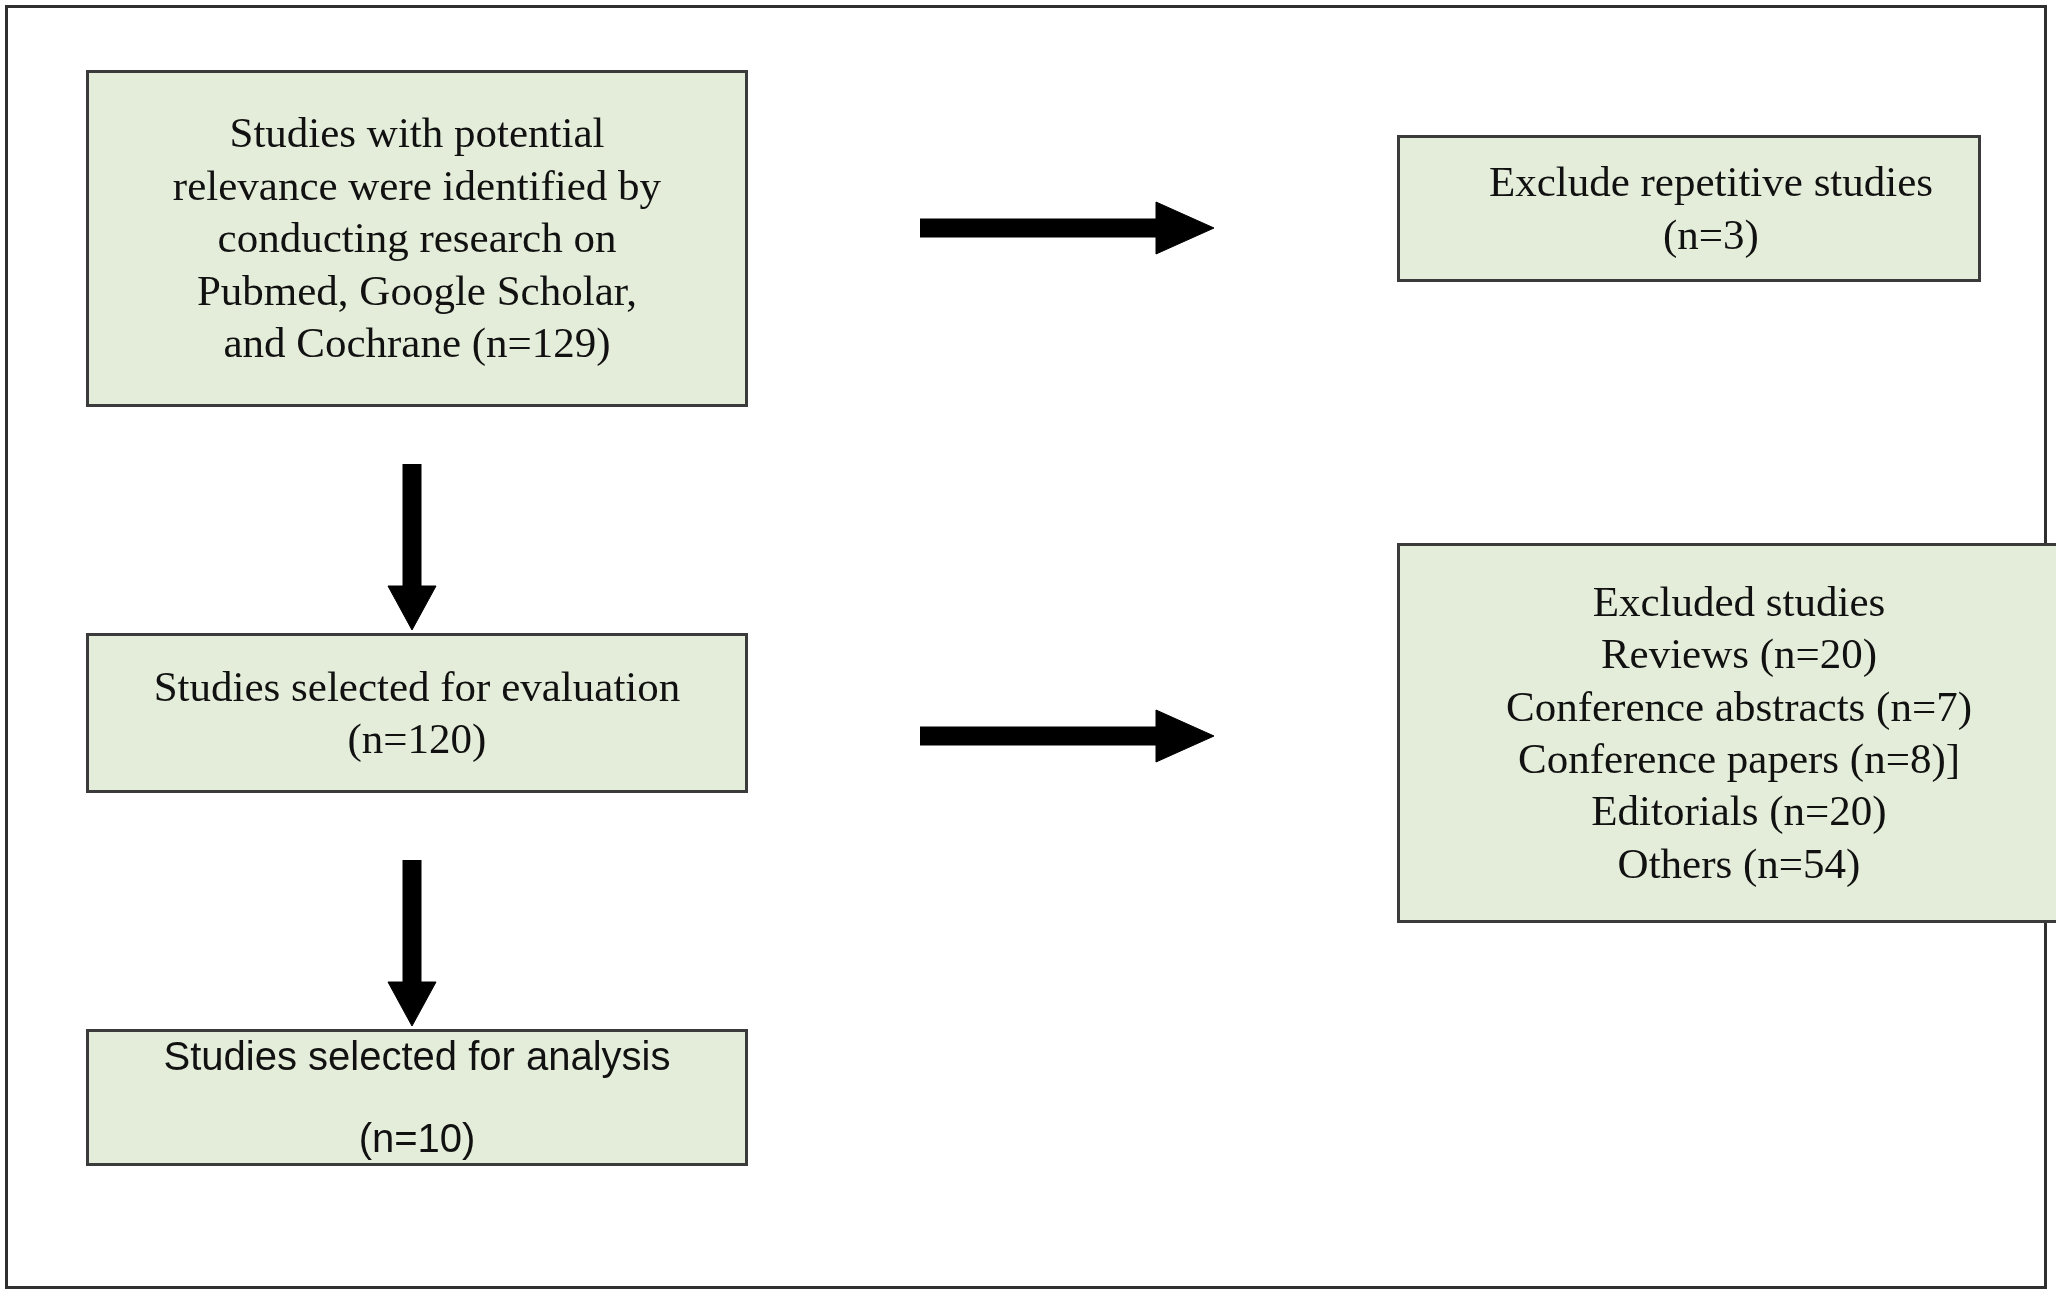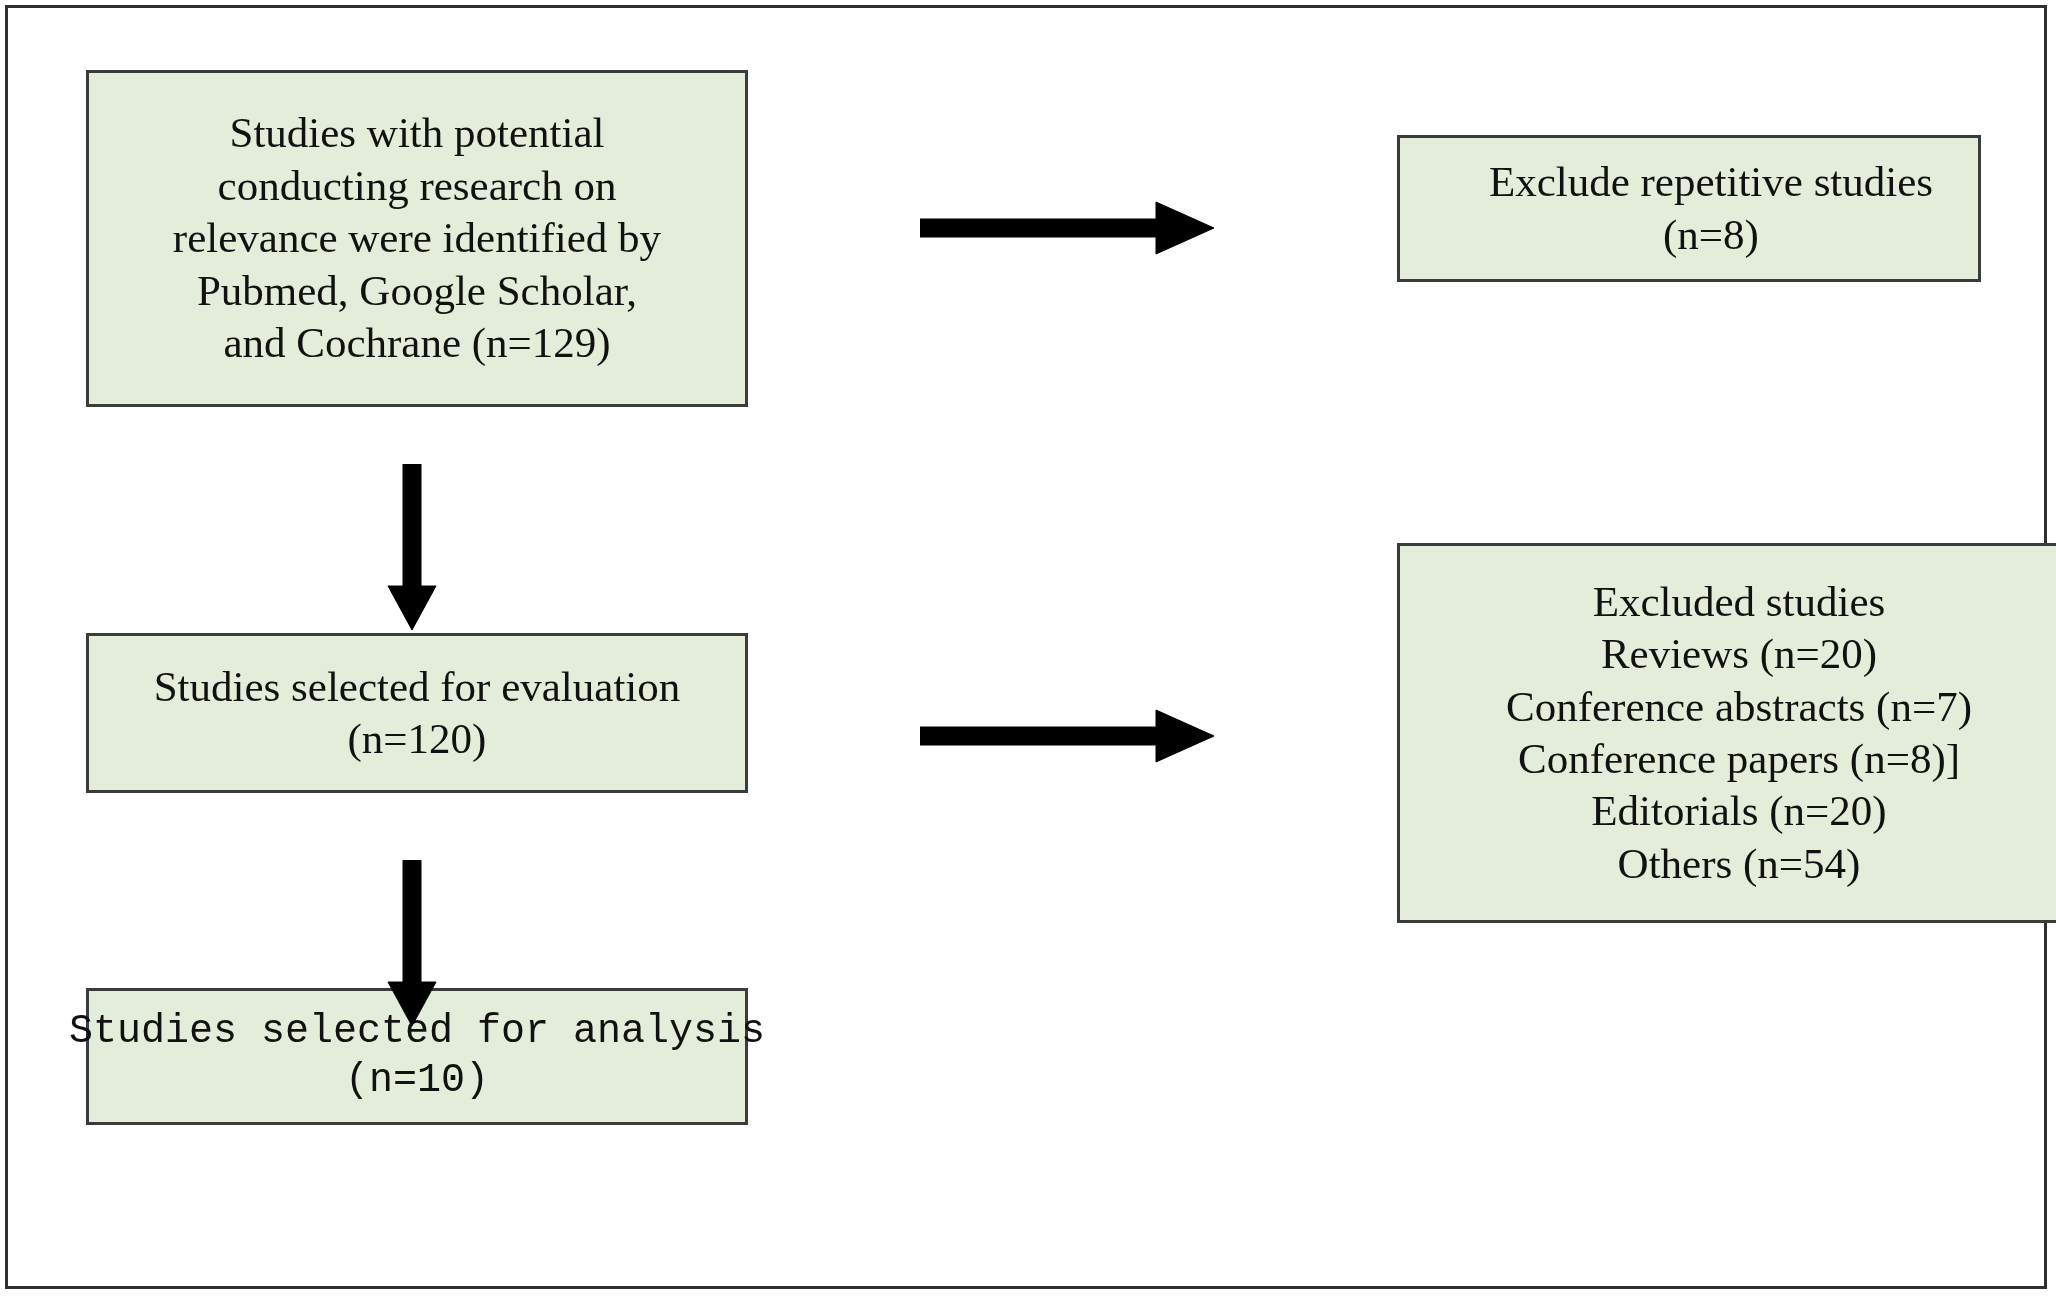--- a/index.html
+++ b/index.html
@@ -48,23 +48,24 @@
   
   #box-identification {
     left: 86px;  top: 70px;  width: 662px;  height: 337px;
     font-size: 43px;
   }
   #box-evaluation {
     left: 86px;  top: 633px; width: 662px; height: 160px;
     font-size: 43px;
   }
   #box-analysis {
-    left: 86px;  top: 988px; width: 662px; height: 137px;
+    left: 86px;  top: 1029px; width: 662px; height: 137px;
     font-size: 40px;
-    font-family: Liberation Mono, monospace;
+    font-family: Liberation Sans, sans-serif;
+    justify-content: space-between;
   }
   #box-exclude-repetitive {
     left: 1397px; top: 135px; width: 584px; height: 147px;
     font-size: 43px;
     padding-left: 44px;
   }
   #box-excluded-studies {
     left: 1397px; top: 543px; width: 684px; height: 380px;
     font-size: 43px;
   }
@@ -82,39 +83,39 @@
 </style>
 </head>
 <body>
 
 <div id="canvas">
 
   <div id="outer-frame"></div>
 
   <div class="flow-box" id="box-identification">
     <span class="line">Studies with potential</span>
+    <span class="line">relevance were identified by</span>
     <span class="line">conducting research on</span>
-    <span class="line">relevance were identified by</span>
     <span class="line">Pubmed, Google Scholar,</span>
     <span class="line">and Cochrane (n=129)</span>
   </div>
 
   <div class="flow-box" id="box-evaluation">
     <span class="line">Studies selected for evaluation</span>
     <span class="line">(n=120)</span>
   </div>
 
   <div class="flow-box" id="box-analysis">
     <span class="line">Studies selected for analysis</span>
     <span class="line">(n=10)</span>
   </div>
 
   <div class="flow-box" id="box-exclude-repetitive">
     <span class="line">Exclude repetitive studies</span>
-    <span class="line">(n=8)</span>
+    <span class="line">(n=3)</span>
   </div>
 
   <div class="flow-box" id="box-excluded-studies">
     <span class="line">Excluded studies</span>
     <span class="line">Reviews (n=20)</span>
     <span class="line">Conference abstracts (n=7)</span>
     <span class="line">Conference papers (n=8)]</span>
     <span class="line">Editorials (n=20)</span>
     <span class="line">Others (n=54)</span>
   </div>

